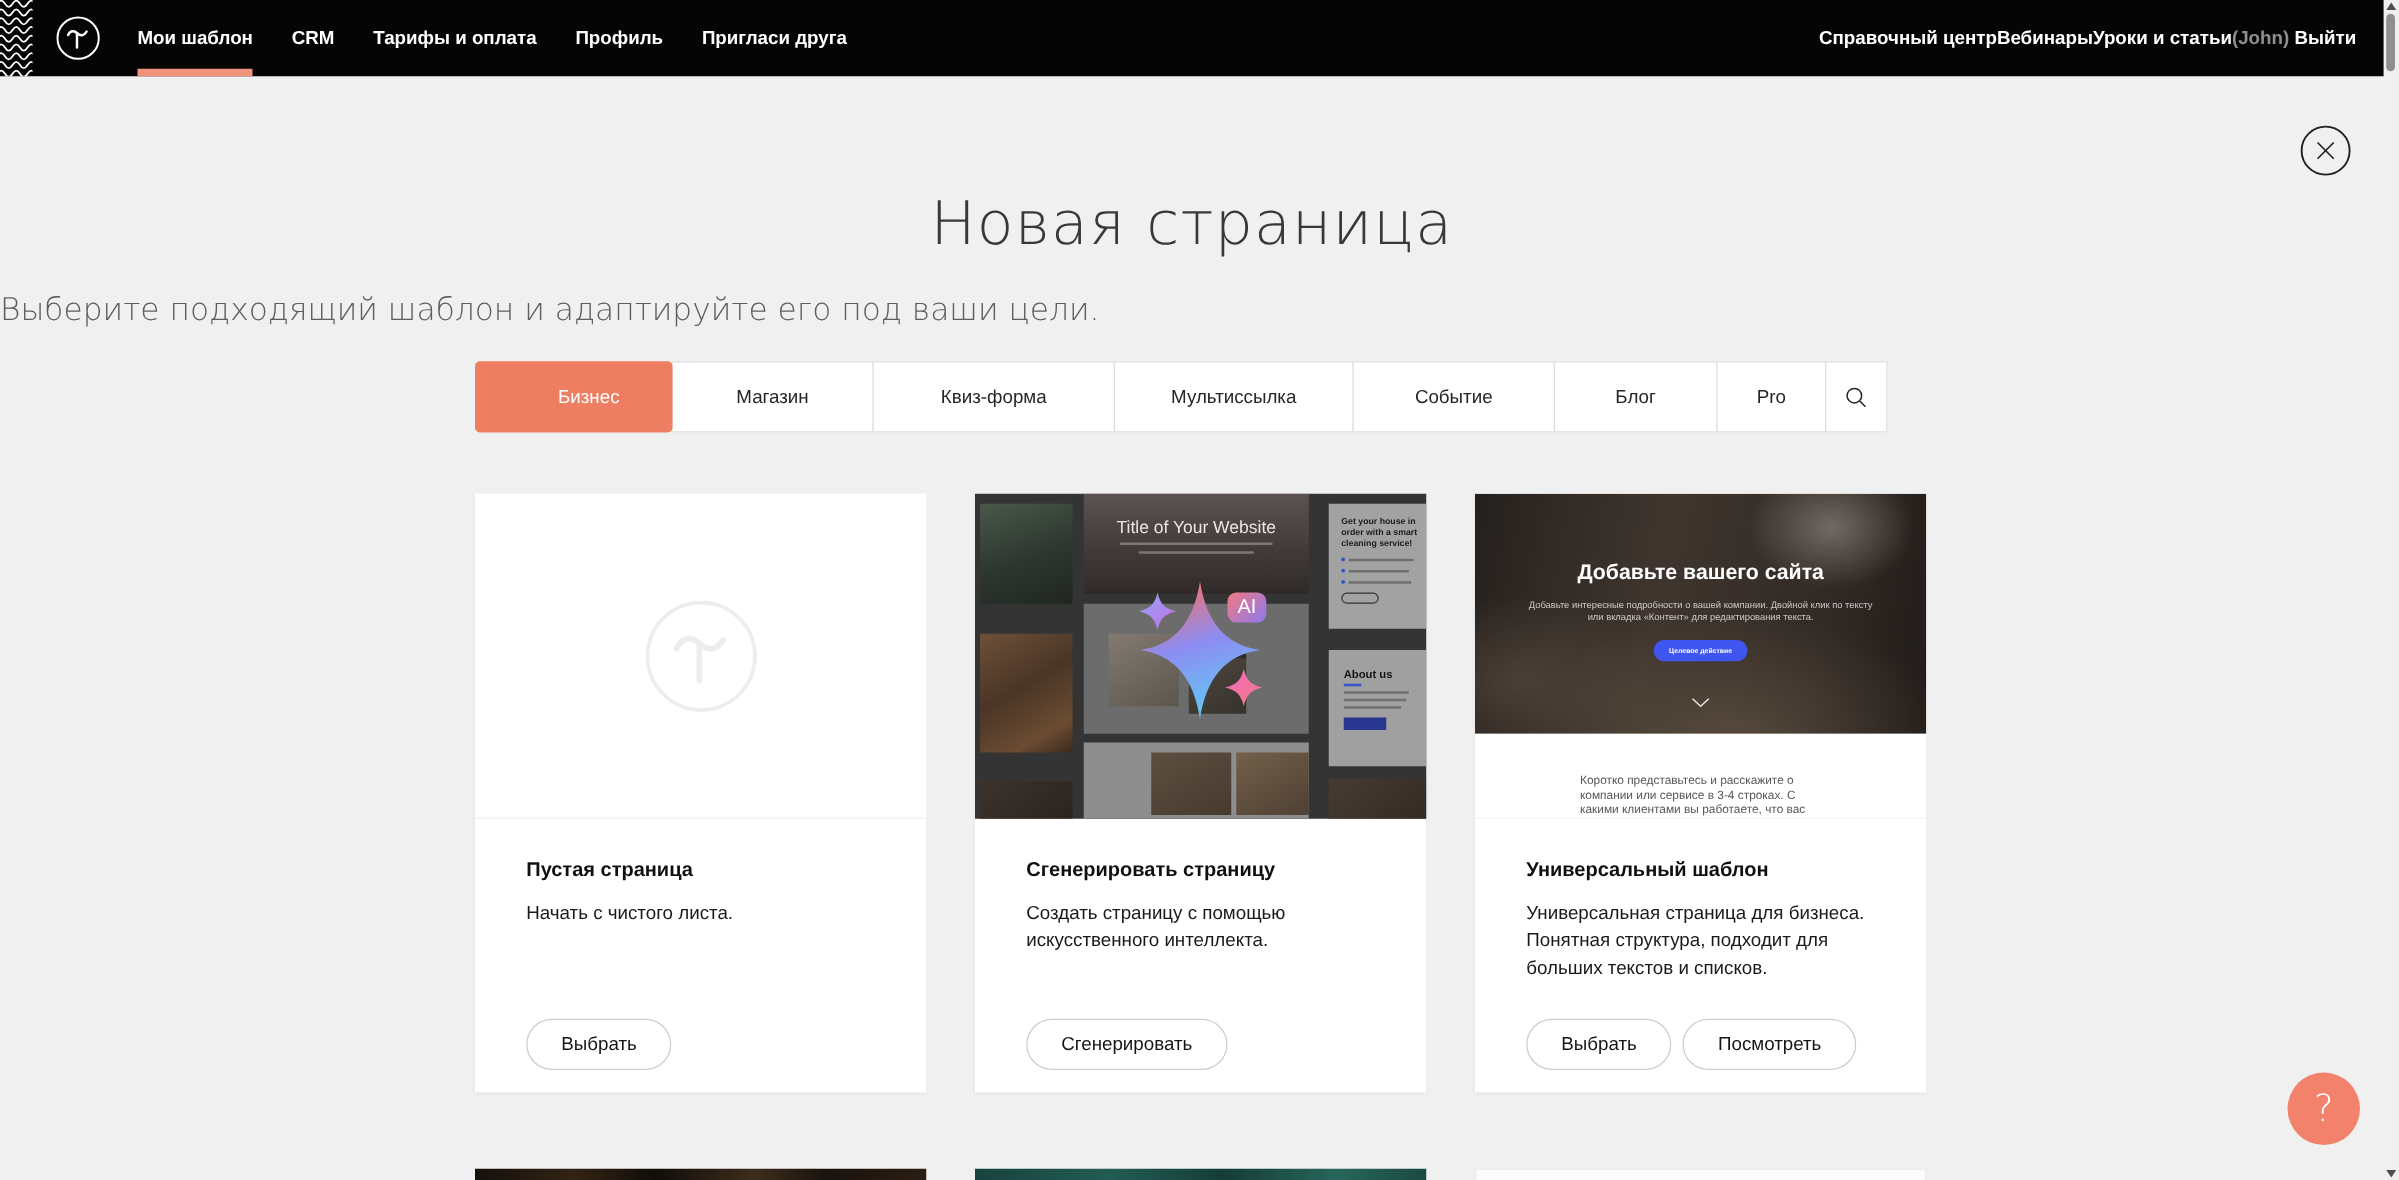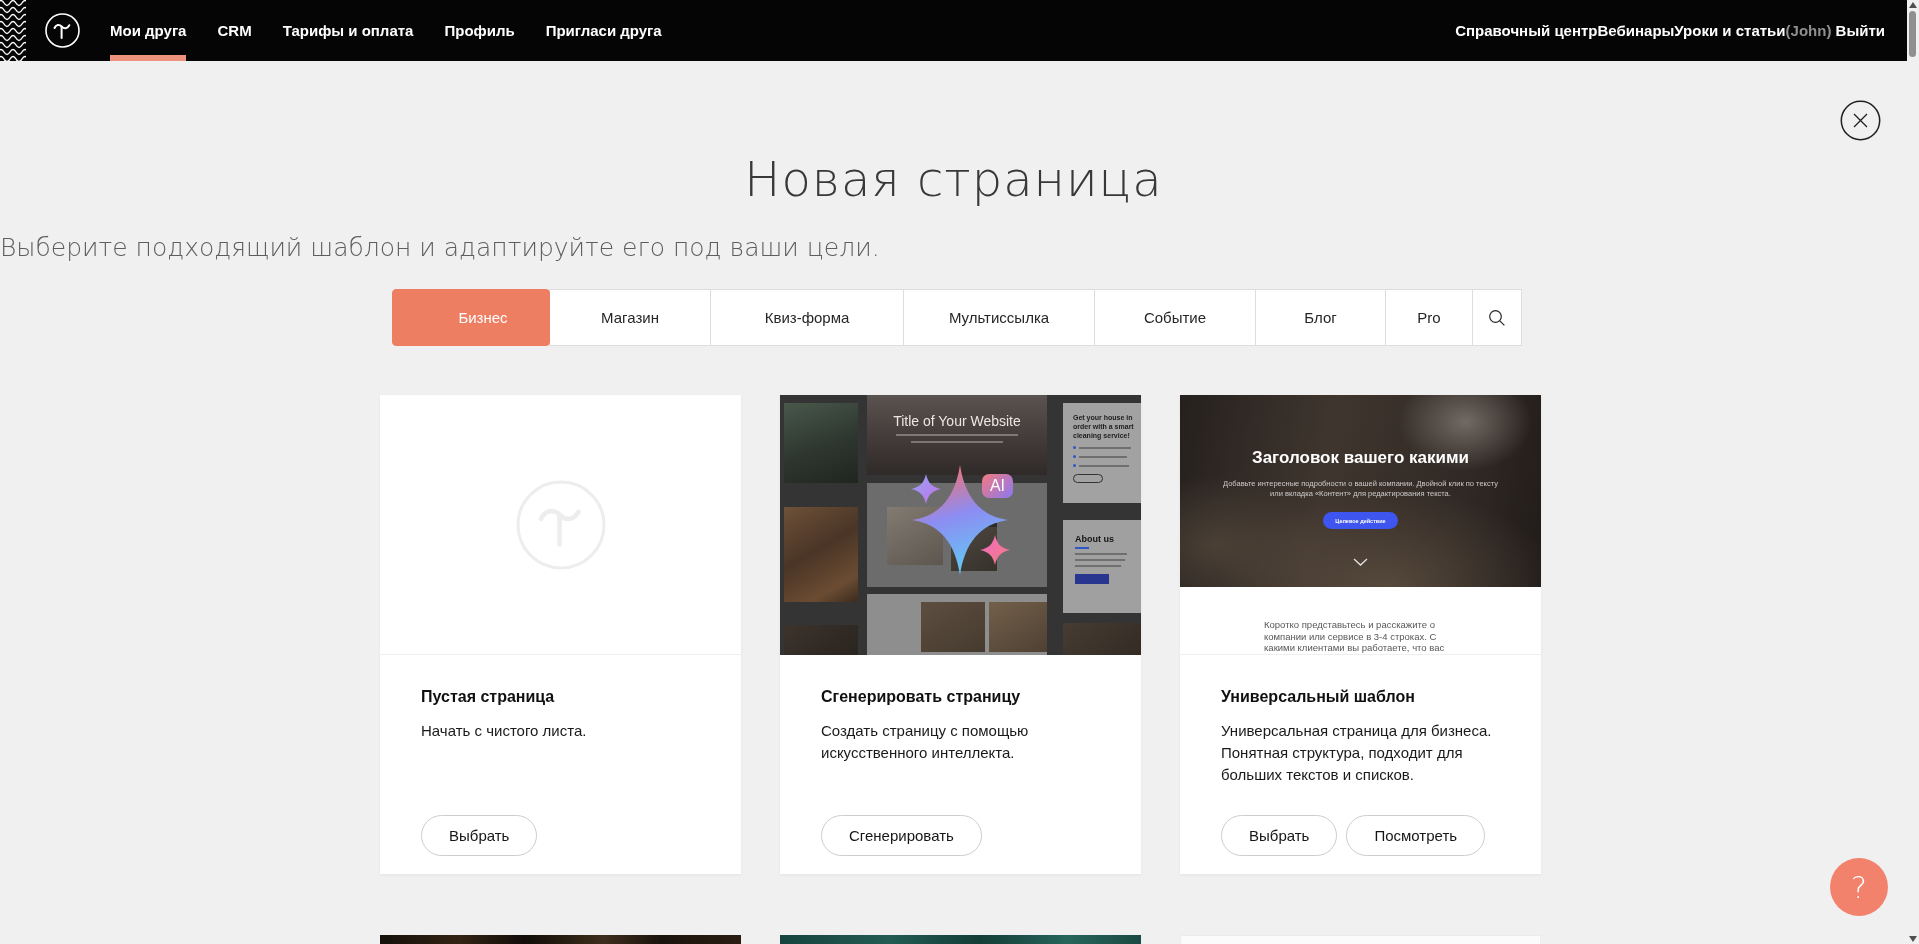--- a/index.html
+++ b/index.html
@@ -26,21 +26,21 @@
   
   .close-btn { position:absolute; left:1840px; top:100px; width:41px; height:41px; cursor:pointer; background:none; border:none; }
   .page-title { position:absolute; left:0; top:130px; width:1907px; text-align:center;
     font-family:"DejaVu Sans","Liberation Sans",sans-serif; font-weight:200; font-size:48px; letter-spacing:1px; color:#383838;margin-top:21px; }
   .page-subtitle { position:absolute; left:0; top:233px; width:1907px; text-align:left;
     font-family:"DejaVu Sans","Liberation Sans",sans-serif; font-weight:200; font-size:25px; color:#5e5e5e; }
 
   
   .tabs { position:absolute; left:380px; top:289px; height:57px; display:flex; }
   .tab { height:57px; background:#fff; border:1px solid #ddd; margin-left:-1px; display:flex; align-items:center; justify-content:center; font-size:15px; color:#262626; cursor:pointer; }
-  .tab:first-child { margin-left:12px;padding-left:24px; }
+  .tab:first-child { margin-left:0;padding-left:24px; }
   .tab.active { background:#ee7e62; border-color:#ee7e62; color:#fff; border-radius:4px; z-index:1; }
   .tab-search svg { display:block; }
 
   
   .card { position:absolute; top:395px; width:361px; height:479px; background:#fff; box-shadow:0 1px 3px rgba(0,0,0,0.05); }
   .card-1 { left:380px; } .card-2 { left:780px; } .card-3 { left:1180px; }
   .card-media { position:relative; width:361px; height:260px; overflow:hidden; }
   .media-line { border-bottom:1px solid #efefef; }
   .card-body { position:relative; height:219px; padding:33px 25px 0;margin-left:16px; }
   .card-title { font-size:16px; font-weight:700; color:#101010; }
@@ -129,21 +129,21 @@
         <path d="M-2,59 q3,-5 6,0 t6,0 t6,0 t6,0 t6,0"></path>
       </g>
     </svg>
     <svg class="logo" viewBox="0 0 37 37">
       <circle cx="18.5" cy="18.5" r="16.5" fill="none" stroke="#fff" stroke-width="1.6"></circle>
       <path d="M10.5,16 C12,12.5 15.2,12 17.8,14.6 C20.4,17.2 23.4,16.6 25.3,13.2" fill="none" stroke="#fff" stroke-width="2" stroke-linecap="round"></path>
       <path d="M17.6,14.5 L17.6,26" fill="none" stroke="#fff" stroke-width="2" stroke-linecap="round"></path>
     </svg>
 
     <ul class="nav-left">
-      <li class="nav-item active">Мои друга</li>
+      <li class="nav-item active">Мои шаблон</li>
       <li class="nav-item">CRM</li>
       <li class="nav-item">Тарифы и оплата</li>
       <li class="nav-item">Профиль</li>
       <li class="nav-item">Пригласи друга</li>
     </ul>
 
     <ul class="nav-right">
       <li class="nav-item">Справочный центр</li>
       <li class="nav-item">Вебинары</li>
       <li class="nav-item">Уроки и статьи</li>
@@ -275,21 +275,21 @@
       <div class="card-desc">Создать страницу с помощью искусственного интеллекта.</div>
       <div class="card-actions">
         <button class="pill-btn">Сгенерировать</button>
       </div>
     </div>
   </div>
 
   <div class="card card-3">
     <div class="card-media media-line">
       <div class="tpl-hero"></div>
-      <div class="tpl-heading">Заголовок вашего какими</div>
+      <div class="tpl-heading">Добавьте вашего сайта</div>
       <div class="tpl-subtext">Добавьте интересные подробности о вашей компании. Двойной клик по тексту или вкладка «Контент» для редактирования текста.</div>
       <div class="tpl-cta">Целевое действие</div>
       <svg class="tpl-chevron" width="15" height="8" viewBox="0 0 15 8">
         <path d="M1,1 L7.5,7 L14,1" fill="none" stroke="rgba(255,255,255,0.85)" stroke-width="1.3"></path>
       </svg>
       <div class="tpl-bottom">
         <div class="tpl-paragraph">Коротко представьтесь и расскажите о компании или сервисе в 3-4 строках. С какими клиентами вы работаете, что вас вдохновляет. Чем гордится ваша команда, какие у нее ценности и мотивация.</div>
       </div>
     </div>
     <div class="card-body">

